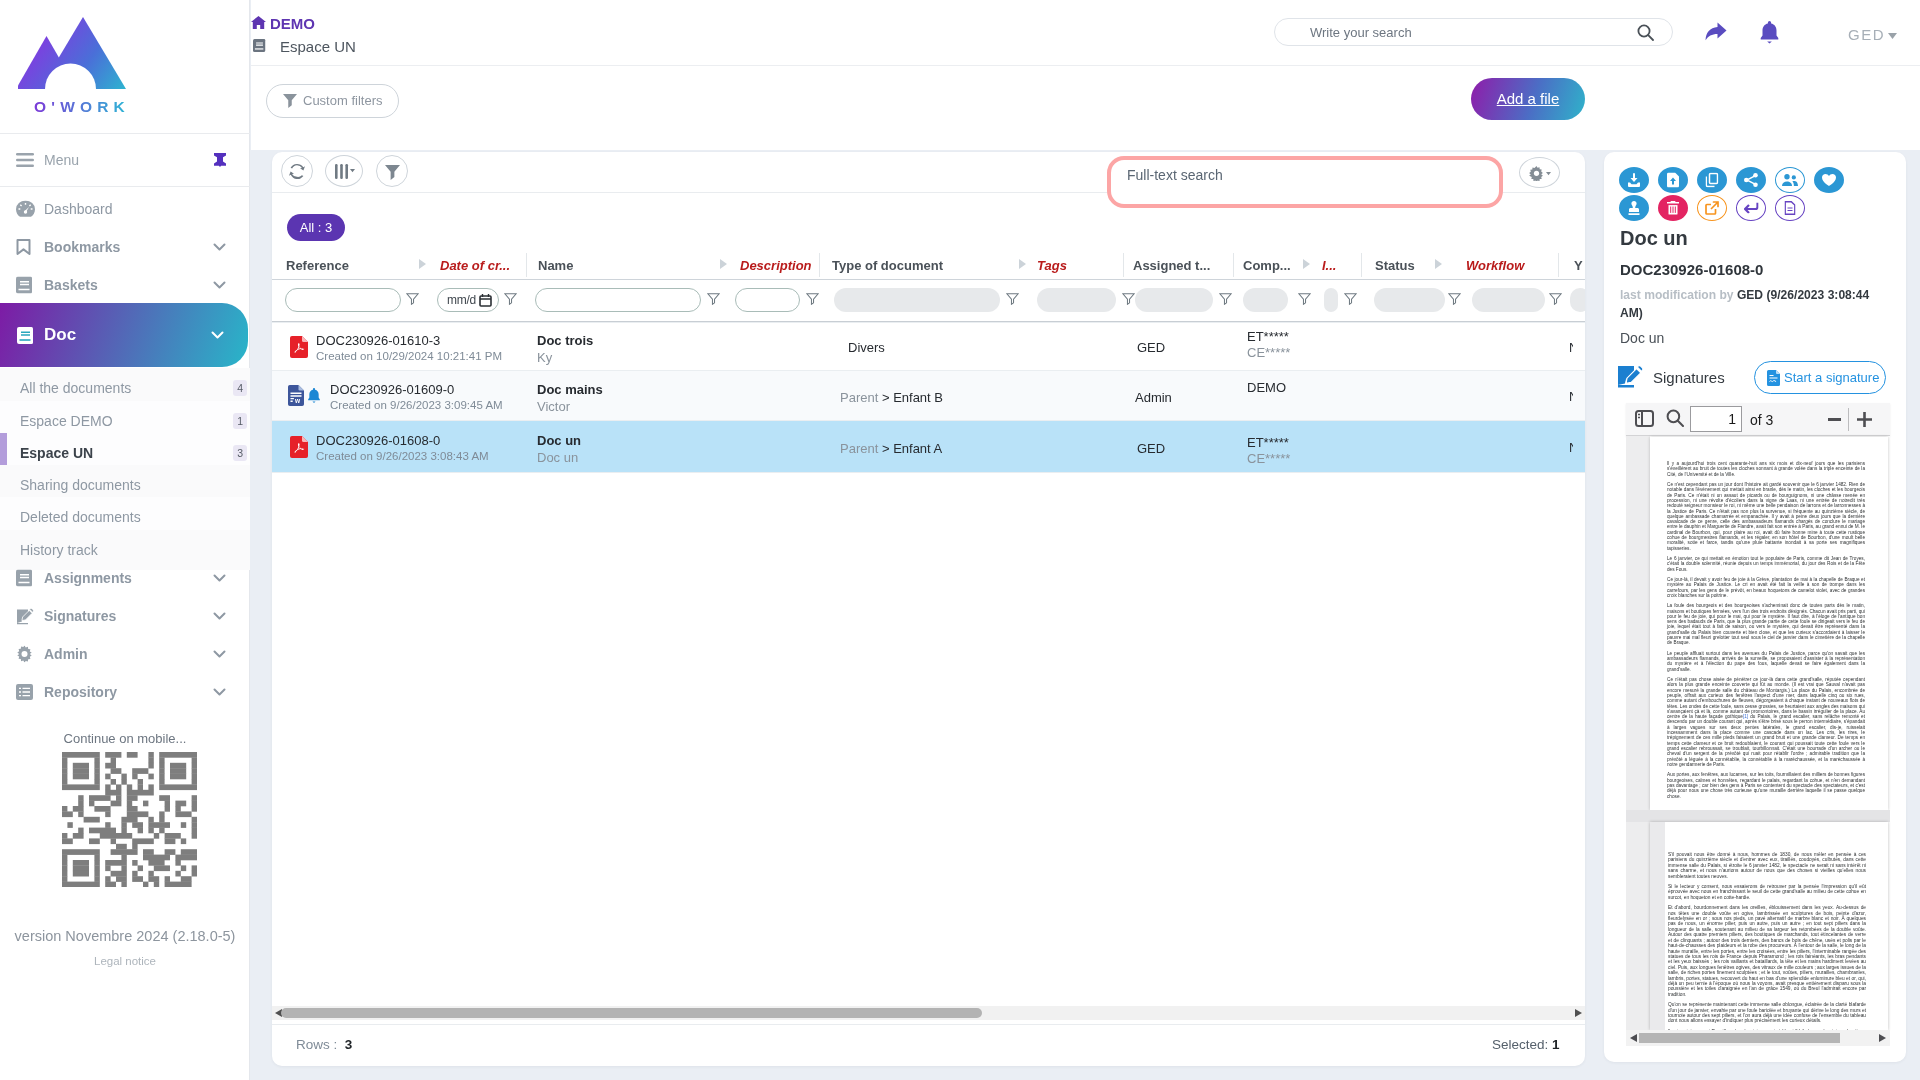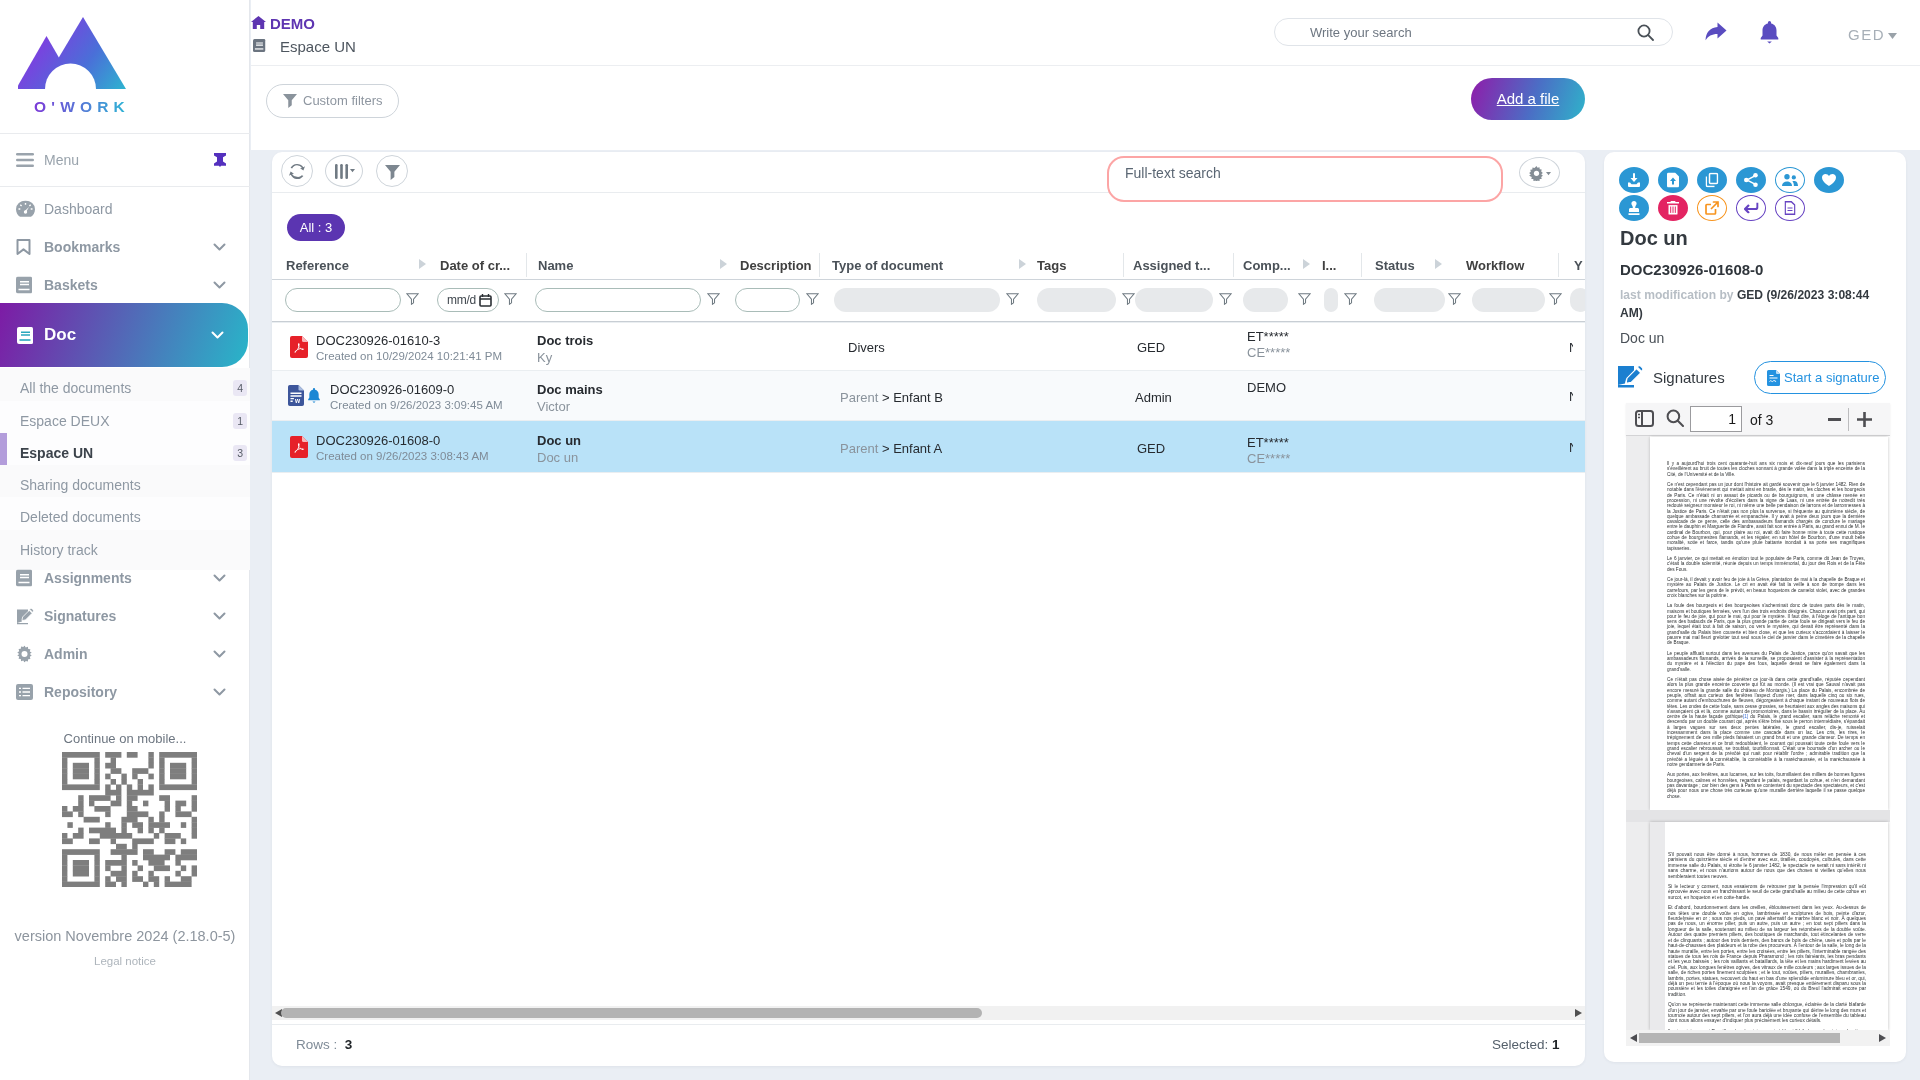--- a/index.html
+++ b/index.html
@@ -19,21 +19,21 @@
 
 #hdr{left:251px;top:0;width:1669px;height:66px;background:#fff;border-bottom:1px solid #eceef1;}
 #hdr2{left:251px;top:66px;width:1669px;height:84px;background:#fff;}
 .gradbtn{position:absolute;top:12px;height:42px;border-radius:21px;background:linear-gradient(108deg,#8d1fab 2%,#4b6ec5 55%,#2fb3ca 100%);color:#fff;font-size:15px;text-align:center;line-height:42px;}
 
 #panel{left:272px;top:152px;width:1313px;height:914px;background:#fff;border-radius:10px;box-shadow:0 1px 3px rgba(40,50,60,.06);}
 .cbtn{position:absolute;border:1px solid #ced4da;border-radius:50%;background:#fff;}
 .pill-in{position:absolute;height:24px;border:1px solid #a9bcb8;border-radius:12px;background:#fff;}
 .pill-gr{position:absolute;height:24px;border-radius:12px;background:#e7e9eb;}
 .hlbl{position:absolute;top:106px;font-size:13px;font-weight:700;color:#4a5158;white-space:nowrap;}
-.hlbl.gy{color:#404040;}
+.hlbl.gy{color:#b91c1c;font-style:italic;}
 .hdiv{position:absolute;top:101px;width:1px;height:24px;background:#e3e7ea;}
 .hcar{position:absolute;top:107px;width:0;height:0;border-left:7px solid #ccd3d9;border-top:5.5px solid transparent;border-bottom:5.5px solid transparent;}
 .row{position:absolute;left:0;width:1313px;border-top:1px solid #eaeef1;}
 .rref{position:absolute;font-size:13px;color:#272b30;white-space:nowrap;}
 .rsub{position:absolute;font-size:11.5px;color:#7f8b97;white-space:nowrap;letter-spacing:0;}
 .rnm{position:absolute;font-size:13px;font-weight:700;color:#272b30;}
 .rnm2{position:absolute;font-size:13px;color:#8a939c;}
 .rtx{position:absolute;font-size:13px;color:#272b30;white-space:nowrap;}
 .gy2{color:#8a939c;}
 
@@ -141,21 +141,21 @@
         <svg width="13" height="8" viewBox="0 0 13 8" fill="none" stroke="#ffffff" stroke-width="2" stroke-linecap="round" stroke-linejoin="round">
           <path d="M1.5 1.5 L6.5 6.5 L11.5 1.5"></path>
         </svg>
       </span>
 </div>
     <div class="sub abs" style="top:368px;background:#fafafb;border-bottom:1px solid #e7e9ec;">
       <span class="lb" style="">All the documents</span>
       <span class="bdg">4</span>
     </div>
     <div class="sub abs" style="top:401px;background:#fdfdfe;">
-      <span class="lb" style="">Espace DEUX</span>
+      <span class="lb" style="">Espace DEMO</span>
       <span class="bdg">1</span>
     </div>
     <div class="sub abs" style="top:433px;background:#fdfdfe;">
       <span style="position:absolute;left:0;top:0;width:7px;height:100%;background:#b39ddb;"></span>
       <span class="lb" style="font-weight:700;color:#3c434b;">Espace UN</span>
       <span class="bdg">3</span>
     </div>
     <div class="sub abs" style="top:465px;background:#fafafb;">
       <span class="lb" style="">Sharing documents</span>
     </div>
@@ -466,21 +466,21 @@
           <path d="M15 5h5l-2.5 3.2z"></path>
         </g>
       </svg>
     </div>
     <div class="cbtn" style="left:104px;top:3px;width:32px;height:32px;">
       <svg style="margin:9px 0 0 8px" width="15" height="15" viewBox="0 0 16 16" fill="#7d8790">
         <path d="M0 0h16l-6 7.2v5.6L6 16V7.2z"></path>
       </svg>
     </div>
     <div class="abs" style="left:0;top:40px;width:1313px;height:1px;background:#e9ecef;"></div>
-    <div class="abs" style="left:835px;top:4px;width:396px;height:46px;border:2px solid #fca5a5;border-radius:17px;background:#fff;">
+    <div class="abs" style="left:835px;top:4px;width:396px;height:52px;border:4px solid #fca5a5;border-radius:17px;background:#fff;">
 <span style="position:absolute;left:16px;top:7px;font-size:14px;color:#5a6673;">Full-text search</span>
     </div>
     <div class="cbtn" style="left:1247px;top:5px;width:41px;height:31px;">
       <svg style="margin:8px 0 0 9px" width="22" height="15" viewBox="0 0 22 15">
         <g fill="#848d95">
           <path d="M7.5 0l1 1.7 2-.5.2 2 2 .2-.5 2L13.9 7l-1.7 1.3 1.7 1.4-1.7 1.2.5 2-2 .2-.2 2-2-.5-1 1.7-1-1.7-2 .5-.2-2-2-.2.5-2L.1 9.7 1.8 8.4.1 7l1.7-1.2-.5-2 2-.2.2-2 2 .5z"></path>
           <circle cx="7.5" cy="7.3" r="2.6" fill="#fff"></circle>
           <path d="M17 6h5l-2.5 3.2z"></path>
         </g>
       </svg>

